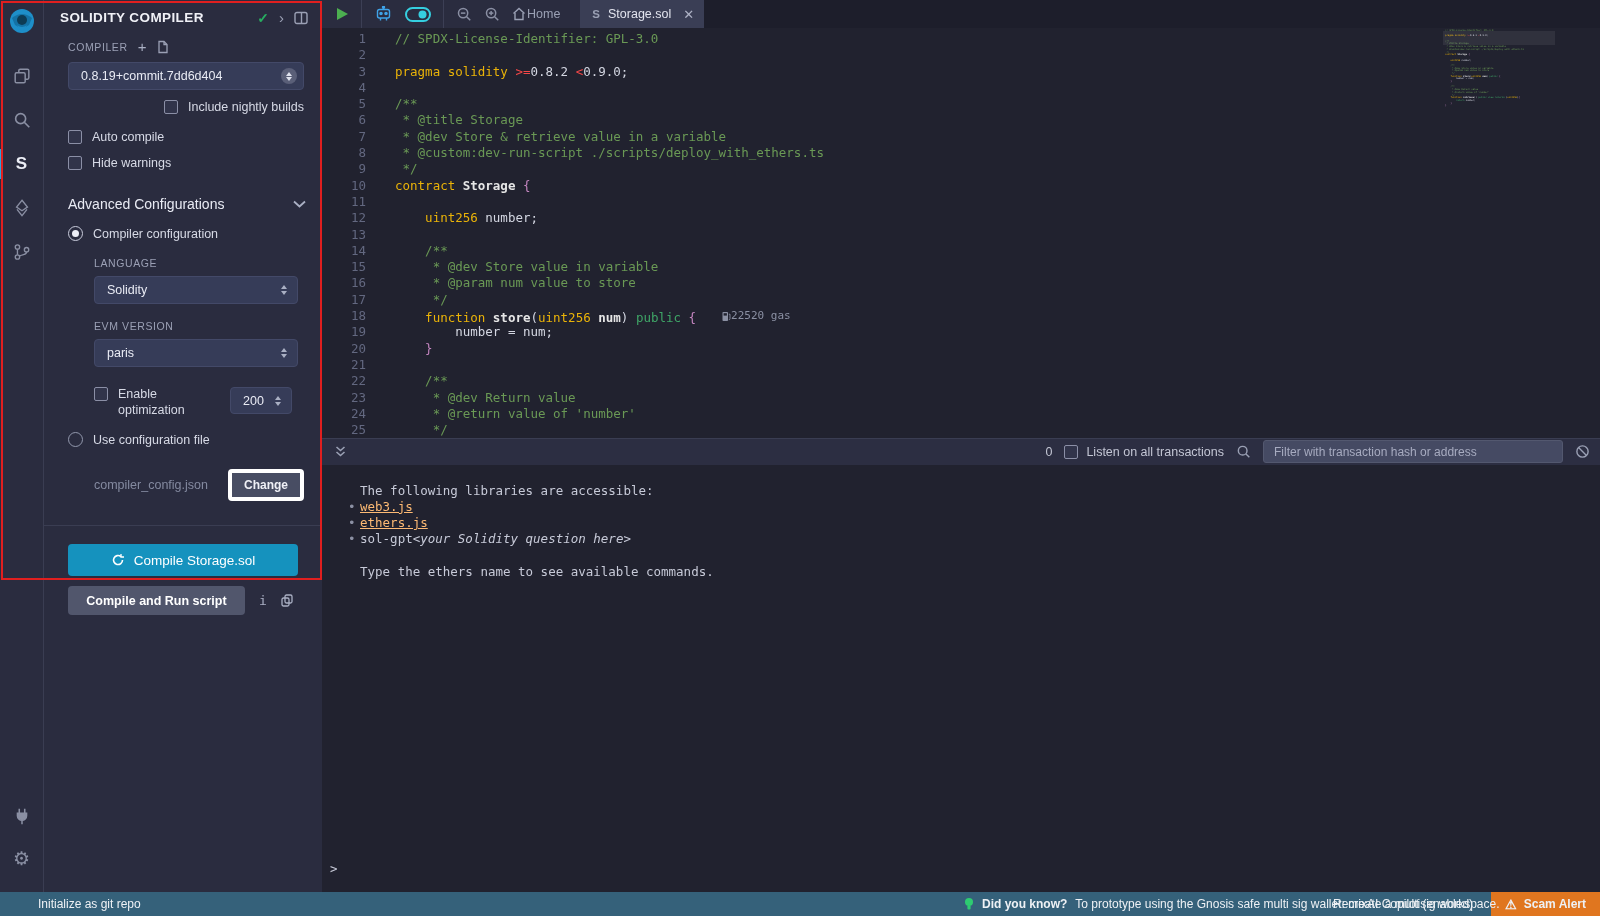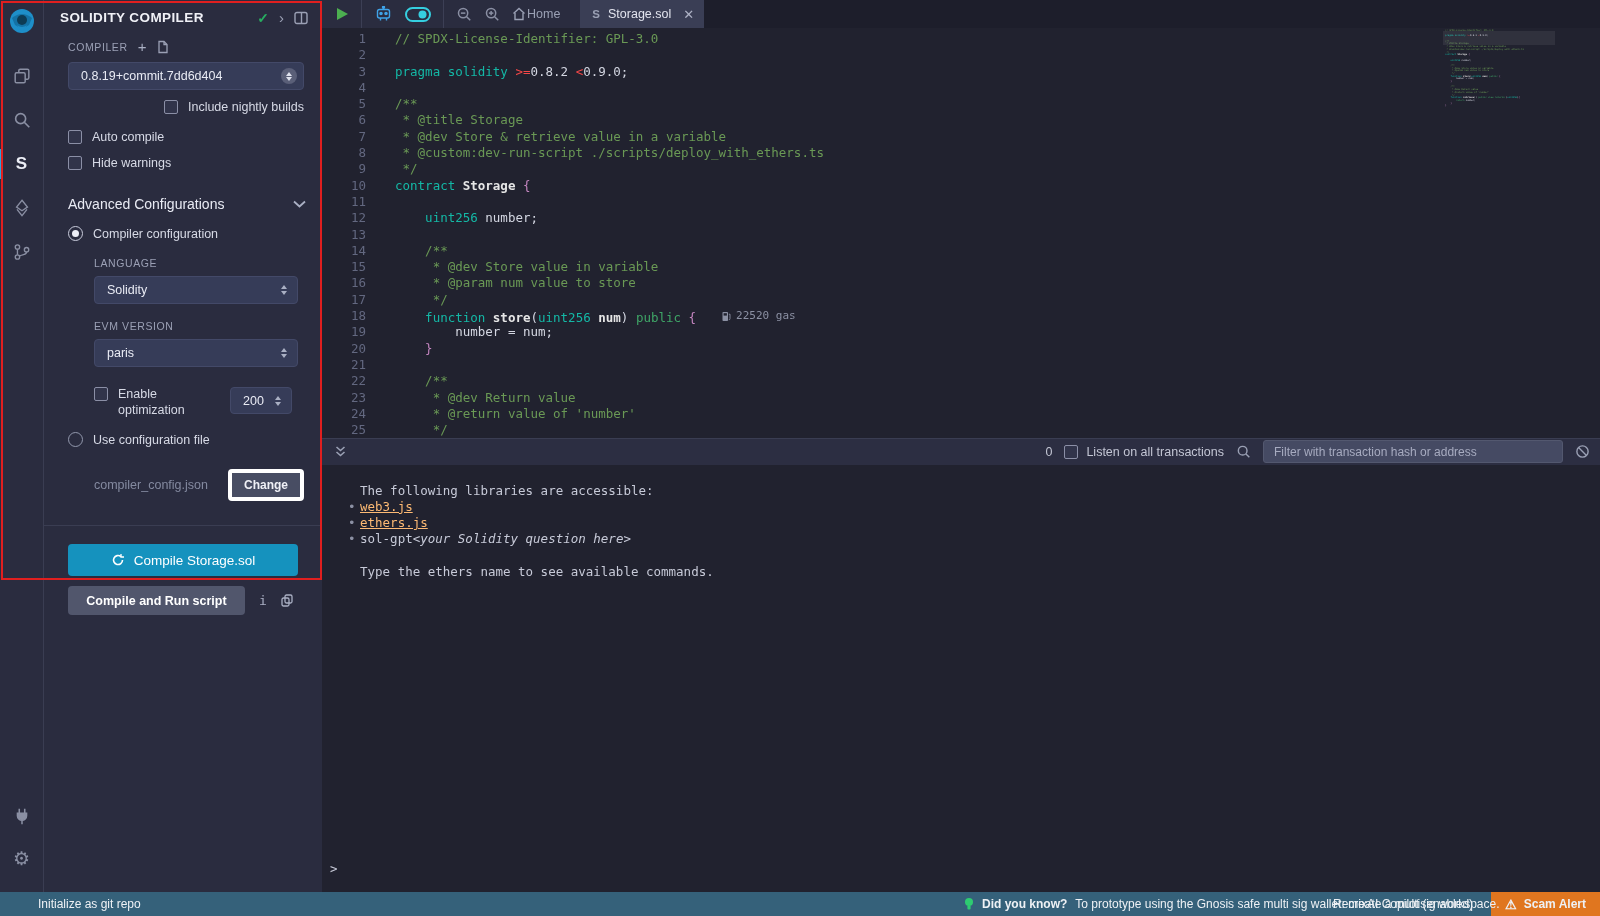--- a/index.html
+++ b/index.html
@@ -86,26 +86,26 @@
   .tab-close { color:#aeb2c5; font-size:13px; margin-left:4px; cursor:pointer; }
 
   
   .editor { flex:1; position:relative; background:#21222f; overflow:hidden; display:flex; font-family:"DejaVu Sans Mono",monospace; font-size:12.5px; }
   .gutter { width:60px; padding-top:3px; text-align:right; color:#636880; flex:none; }
   .gutter .ln { height:16.3px; line-height:16.3px; padding-right:16px; }
   .code-area { flex:1; padding-top:3px; padding-left:13px; position:relative; }
   .code-line { height:16.3px; line-height:16.3px; white-space:pre; }
   .tok-pl { color:#d4d7e2; }
   .tok-cm { color:#6a9955; }
-  .tok-kw { color:#14b8a6; }
+  .tok-kw { color:#eab308; }
   .tok-kw2 { color:#3fa667; }
   .tok-fn { color:#e6e6e6; font-weight:bold; }
   .tok-br { color:#c586c0; }
   .tok-op { color:#f44747; }
-  .gas { color:#8b90a3; font-size:11px; margin-left:26px; display:inline-flex; align-items:center; gap:5px; font-family:"DejaVu Sans Mono",monospace; }
+  .gas { color:#8b90a3; font-size:11px; margin-left:26px; display:inline-flex; align-items:center; font-family:"DejaVu Sans Mono",monospace; }
   .minimap { position:absolute; left:1123px; top:2px; width:110px; cursor:pointer; }
   .minimap .code-line { height:2.7px; line-height:2.7px; font-size:2.3px; }
   .minimap-band { position:absolute; left:-2px; right:0; top:1px; height:14px; background:rgba(255,255,255,.07); }
 
   
   .term-head { height:27px; background:#2c2e42; border-top:1px solid #3a3d52; display:flex; align-items:center; padding:0 10px 0 12px; gap:12px; }
   .term-count { color:#c3c6d4; font-size:12.5px; margin-left:auto; }
   .listen-row { display:flex; align-items:center; gap:8px; color:#c3c6d4; font-size:12.5px; cursor:pointer; }
   .filter-input { width:300px; height:23px; background:#454a63; border:1px solid #53586f; border-radius:3px; color:#e7e9f2; font-size:12px; padding:0 10px; font-family:inherit; }
   .filter-input::placeholder { color:#a7abc0; }

